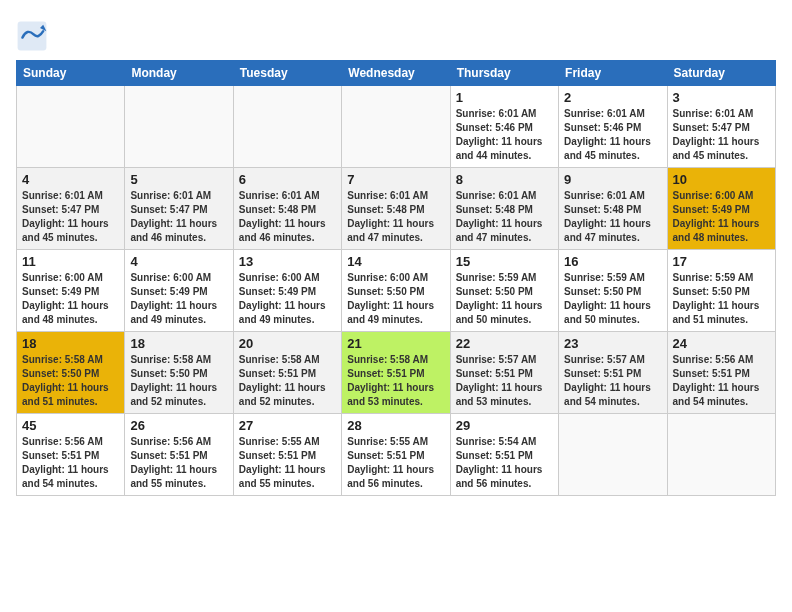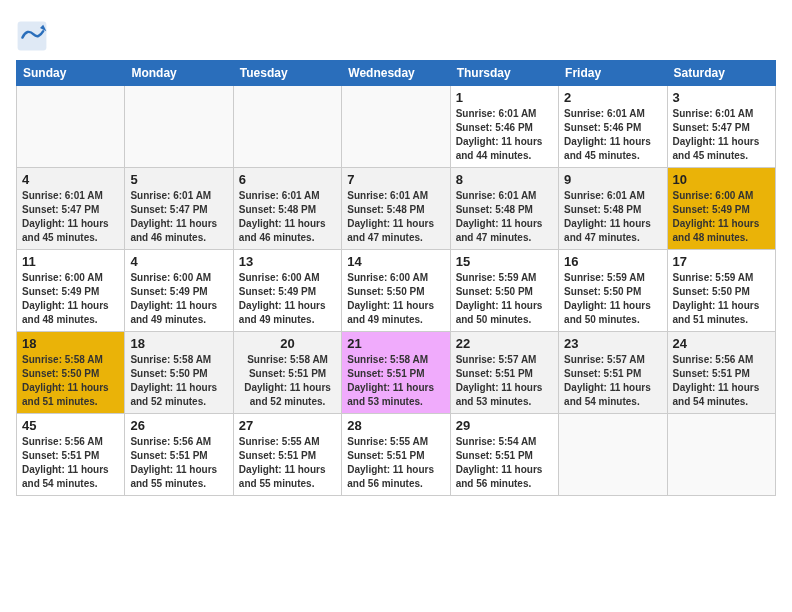--- a/index.html
+++ b/index.html
@@ -260,28 +260,28 @@
 Daylight: 11 hours
 and 51 minutes.</div>
         </td>
         <td style="background: rgb(242, 242, 242);">
           <span class="day-num">18</span>
           <div class="day-info" style="white-space: pre-line;">Sunrise: 5:58 AM
 Sunset: 5:50 PM
 Daylight: 11 hours
 and 52 minutes.</div>
         </td>
-        <td style="background: rgb(242, 242, 242); text-align: center;">
+        <td style="background: rgb(242, 242, 242);">
           <span class="day-num">20</span>
           <div class="day-info" style="white-space: pre-line;">Sunrise: 5:58 AM
 Sunset: 5:51 PM
 Daylight: 11 hours
 and 52 minutes.</div>
         </td>
-        <td style="background: #f0abfc;">
+        <td style="background: #bef264;">
           <span class="day-num">21</span>
           <div class="day-info" style="white-space: pre-line;">Sunrise: 5:58 AM
 Sunset: 5:51 PM
 Daylight: 11 hours
 and 53 minutes.</div>
         </td>
         <td style="background: rgb(242, 242, 242); margin-top: 36px;">
           <span class="day-num">22</span>
           <div class="day-info" style="white-space: pre-line;">Sunrise: 5:57 AM
 Sunset: 5:51 PM

